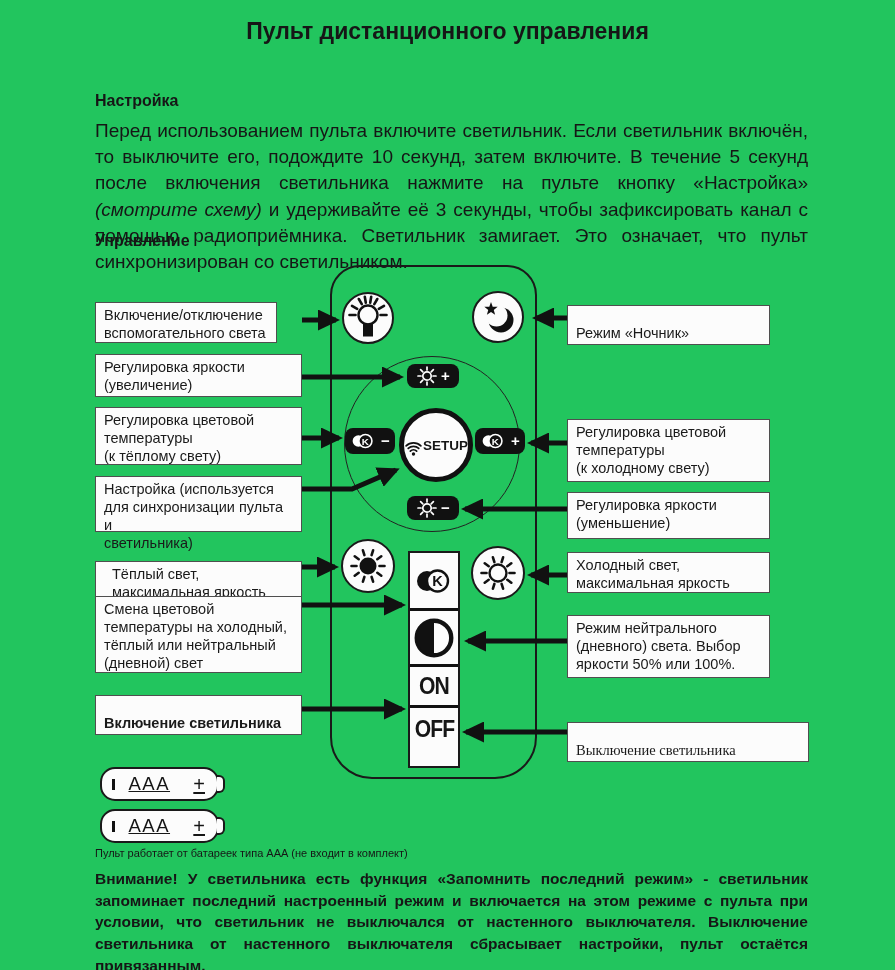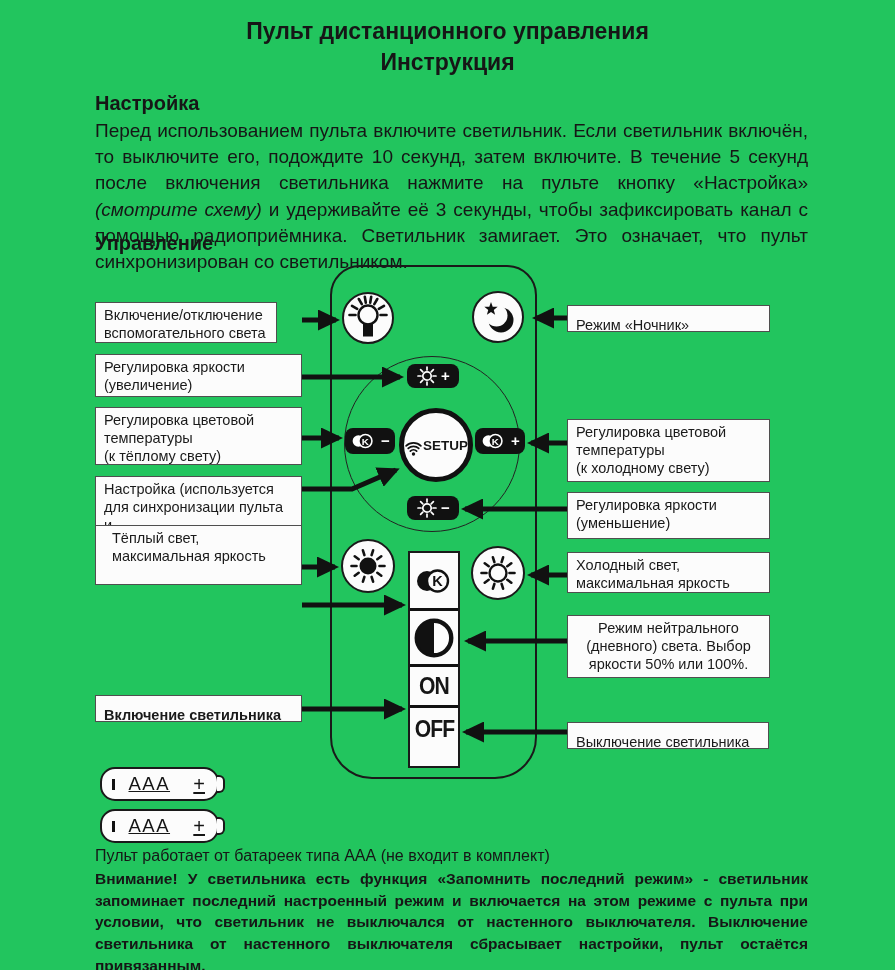--- a/index.html
+++ b/index.html
@@ -3,28 +3,28 @@
 <meta charset="utf-8">
 <style>
   html,body{margin:0;padding:0;background:#e8e8e8;}
   .page{
     position:relative;width:895px;height:970px;margin:0 auto;
     background:#22c55e;color:#161616;overflow:hidden;
     font-family:"Liberation Sans","DejaVu Sans",sans-serif;
   }
   .abs{position:absolute;}
   .title{left:0;top:16px;width:100%;text-align:center;font-weight:bold;font-size:23px;line-height:1.35;}
-  .h{font-weight:bold;font-size:20px;}
+  .h{font-weight:bold;font-size:16px;}
   .para{width:713px;font-size:19px;line-height:1.38;text-align:justify;}
   .para .it{font-style:italic;}
   .callout{
     border:1px solid #4f4f4f;background:#fcfcfc;box-sizing:border-box;
     font-size:14.5px;line-height:1.24;padding:4px 8px;white-space:pre-line;color:#1a1a1a;
   }
-  .callout.one{padding:11px 8px;}
+  .callout.one{padding:19px 8px;}
   
   .remote-body{border:2px solid #1a1a1a;border-radius:30px 30px 42px 42px;box-sizing:border-box;}
   .btn-circle{border:2.2px solid #1a1a1a;border-radius:50%;box-sizing:border-box;
     display:flex;align-items:center;justify-content:center;background:#fcfcfc;}
   .dial{border:1.8px solid #222;border-radius:50%;box-sizing:border-box;}
   .pill{background:#111;border-radius:8px;box-sizing:border-box;color:#fff;
     display:flex;align-items:center;justify-content:center;gap:3px;}
   .pill .sign{font-weight:bold;font-size:15px;line-height:1;transform:translateY(-1px);}
   .setup-btn{border:5px solid #111;border-radius:50%;box-sizing:border-box;background:#fcfcfc;
     display:flex;align-items:center;justify-content:flex-start;}
@@ -36,32 +36,31 @@
   .onoff{font-weight:bold;font-size:24px;letter-spacing:-1px;transform:scaleX(.88);}
   
   .battery{border:2.5px solid #1a1a1a;border-radius:15px;box-sizing:border-box;
     display:flex;align-items:center;background:#fcfcfc;text-decoration:underline;}
   .battery .tick{width:2.5px;height:11px;background:#111;margin-left:10px;}
   .battery .aaa{margin-left:14px;font-size:18.5px;letter-spacing:1.5px;color:#141414;}
   .battery .plus{margin-left:auto;margin-right:12px;font-size:20px;color:#141414;}
   .battery .nub{position:absolute;right:-8px;top:50%;transform:translateY(-50%);
     width:6px;height:14px;border:2.5px solid #1a1a1a;border-left:none;
     border-radius:0 6px 6px 0;background:#fcfcfc;}
-  .caption{font-size:16px;text-align:right;}
+  .caption{font-size:11px;text-align:right;}
   .warning{width:713px;font-size:15.5px;font-weight:bold;line-height:1.4;text-align:justify;}
   svg{display:block;}
 </style>
 </head>
 <body>
 
 <div class="page">
 
   <div class="abs title">
     <div>Пульт дистанционного управления</div>
-    <div>Инструкция</div>
   </div>
 
   <div class="abs h" style="left:95px;top:92px;">Настройка</div>
   <p class="abs para" style="left:95px;top:118px;margin:0;"><span>Перед использованием пульта включите светильник. Если светильник включён, то выключите его, подождите 10 секунд, затем включите. В течение 5 секунд после включения светильника нажмите на пульте кнопку «Настройка» </span><span class="it">(смотрите схему)</span><span> и удерживайте её 3 секунды, чтобы зафиксировать канал с помощью радиоприёмника. Светильник замигает. Это означает, что пульт синхронизирован со светильником.</span></p>
 
   <div class="abs h" style="left:95px;top:232px;">Управление</div>
 
   <div class="abs remote-body" style="left:330px;top:265px;width:207px;height:514px;"></div>
 
   <div class="abs btn-circle" style="left:342px;top:292px;width:52px;height:52px;">
@@ -216,36 +215,40 @@
   <div class="abs callout" style="left:95px;top:302px;width:182px;height:41px;">Включение/отключение
 вспомогательного света</div>
   <div class="abs callout" style="left:95px;top:354px;width:207px;height:43px;">Регулировка яркости
 (увеличение)</div>
   <div class="abs callout" style="left:95px;top:407px;width:207px;height:58px;">Регулировка цветовой
 температуры
 (к тёплому свету)</div>
   <div class="abs callout" style="left:95px;top:476px;width:207px;height:56px;">Настройка (используется
 для синхронизации пульта и
 светильника)</div>
-  <div class="abs callout" style="left:95px;top:525px;width:207px;height:60px;padding-left:16px;">Тёплый свет,
+  <div class="abs callout" style="left:95px;top:561px;width:207px;height:40px;padding-left:16px;">Тёплый свет,
 максимальная яркость</div>
+  <div class="abs callout" style="left:95px;top:596px;width:207px;height:77px;">Смена цветовой
+температуры на холодный,
+тёплый или нейтральный
+(дневной) свет</div>
   <div class="abs callout one" style="left:95px;top:695px;width:207px;height:27px;font-weight:bold;">Включение светильника</div>
 
   <div class="abs callout one" style="left:567px;top:305px;width:203px;height:27px;">Режим «Ночник»</div>
   <div class="abs callout" style="left:567px;top:419px;width:203px;height:63px;">Регулировка цветовой
 температуры
 (к холодному свету)</div>
   <div class="abs callout" style="left:567px;top:492px;width:203px;height:47px;">Регулировка яркости
 (уменьшение)</div>
   <div class="abs callout" style="left:567px;top:552px;width:203px;height:41px;">Холодный свет,
 максимальная яркость</div>
-  <div class="abs callout" style="left:567px;top:615px;width:203px;height:63px;text-align:center;">Режим нейтрального
+  <div class="abs callout" style="left:567px;top:615px;width:203px;height:63px;">Режим нейтрального
 (дневного) света. Выбор
 яркости 50% или 100%.</div>
-  <div class="abs callout one" style="left:567px;top:722px;width:202px;height:27px;">Выключение светильника</div>
+  <div class="abs callout one" style="left:567px;top:722px;width:242px;height:27px;font-family:Liberation Serif, serif;">Выключение светильника</div>
 
   <svg class="abs" style="left:0;top:0;" width="895" height="970" viewBox="0 0 895 970">
     <defs>
       <marker id="ah" markerWidth="4.6" markerHeight="4.2" refX="3.6" refY="2.1" orient="auto">
         <path d="M0,0 L4.4,2.1 L0,4.2 Z" fill="#111"></path>
       </marker>
     </defs>
     <g stroke="#111" stroke-width="5" fill="none">
       <line x1="302" y1="320" x2="336" y2="320" marker-end="url(#ah)"></line>
       <line x1="302" y1="377" x2="400" y2="377" marker-end="url(#ah)"></line>

